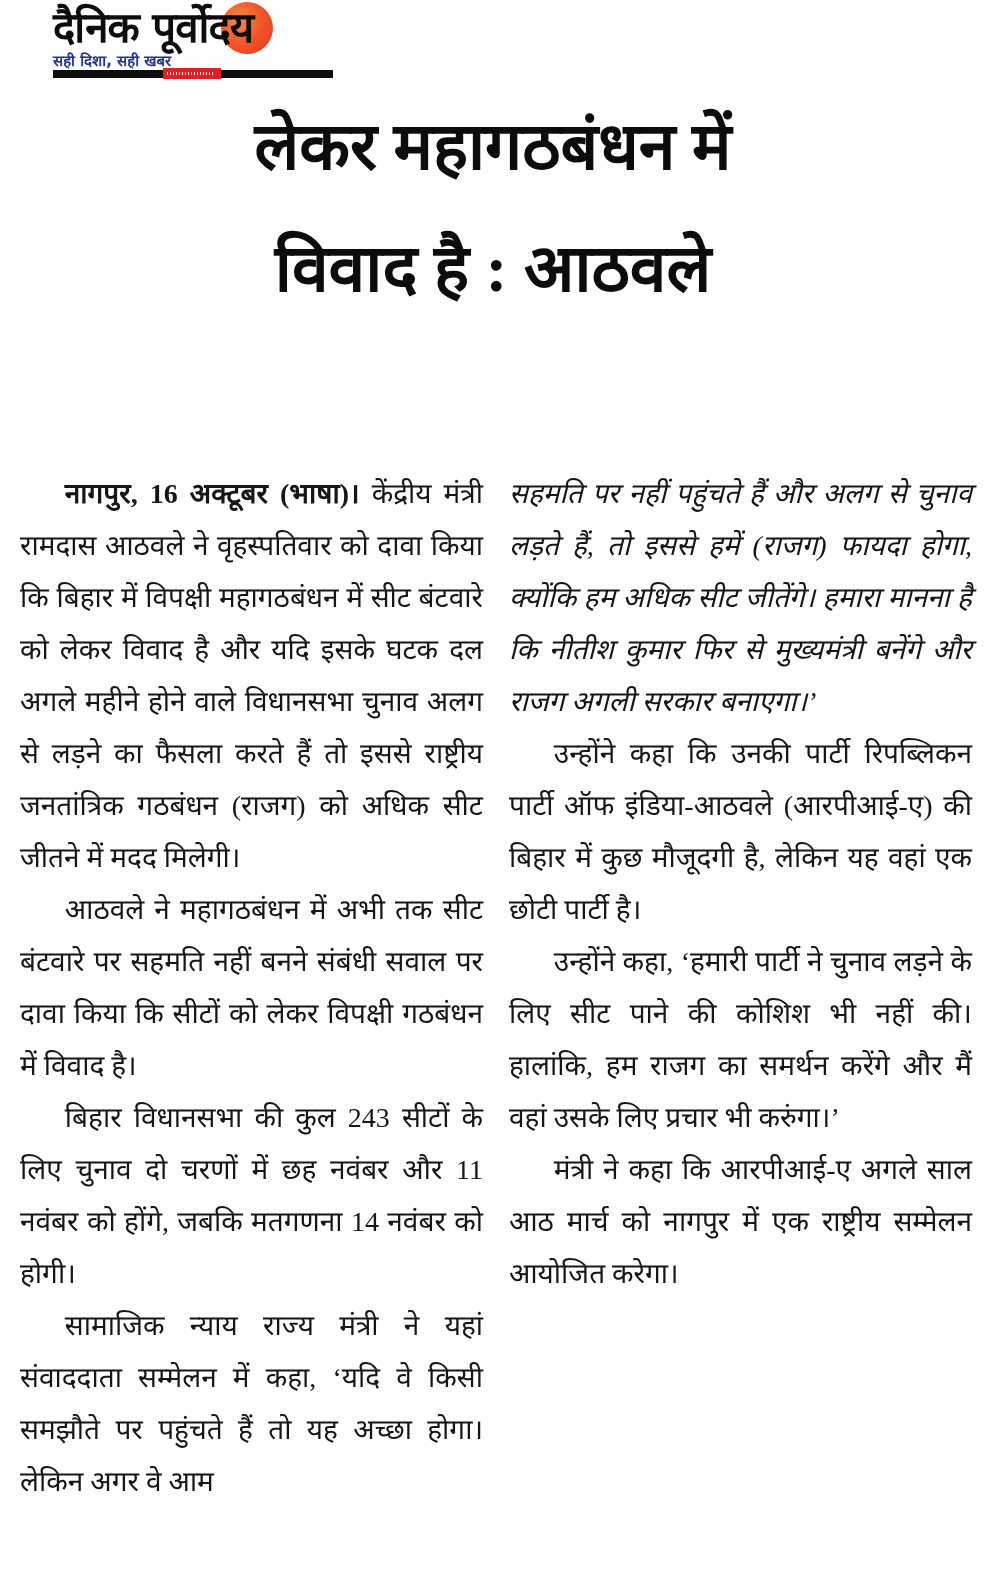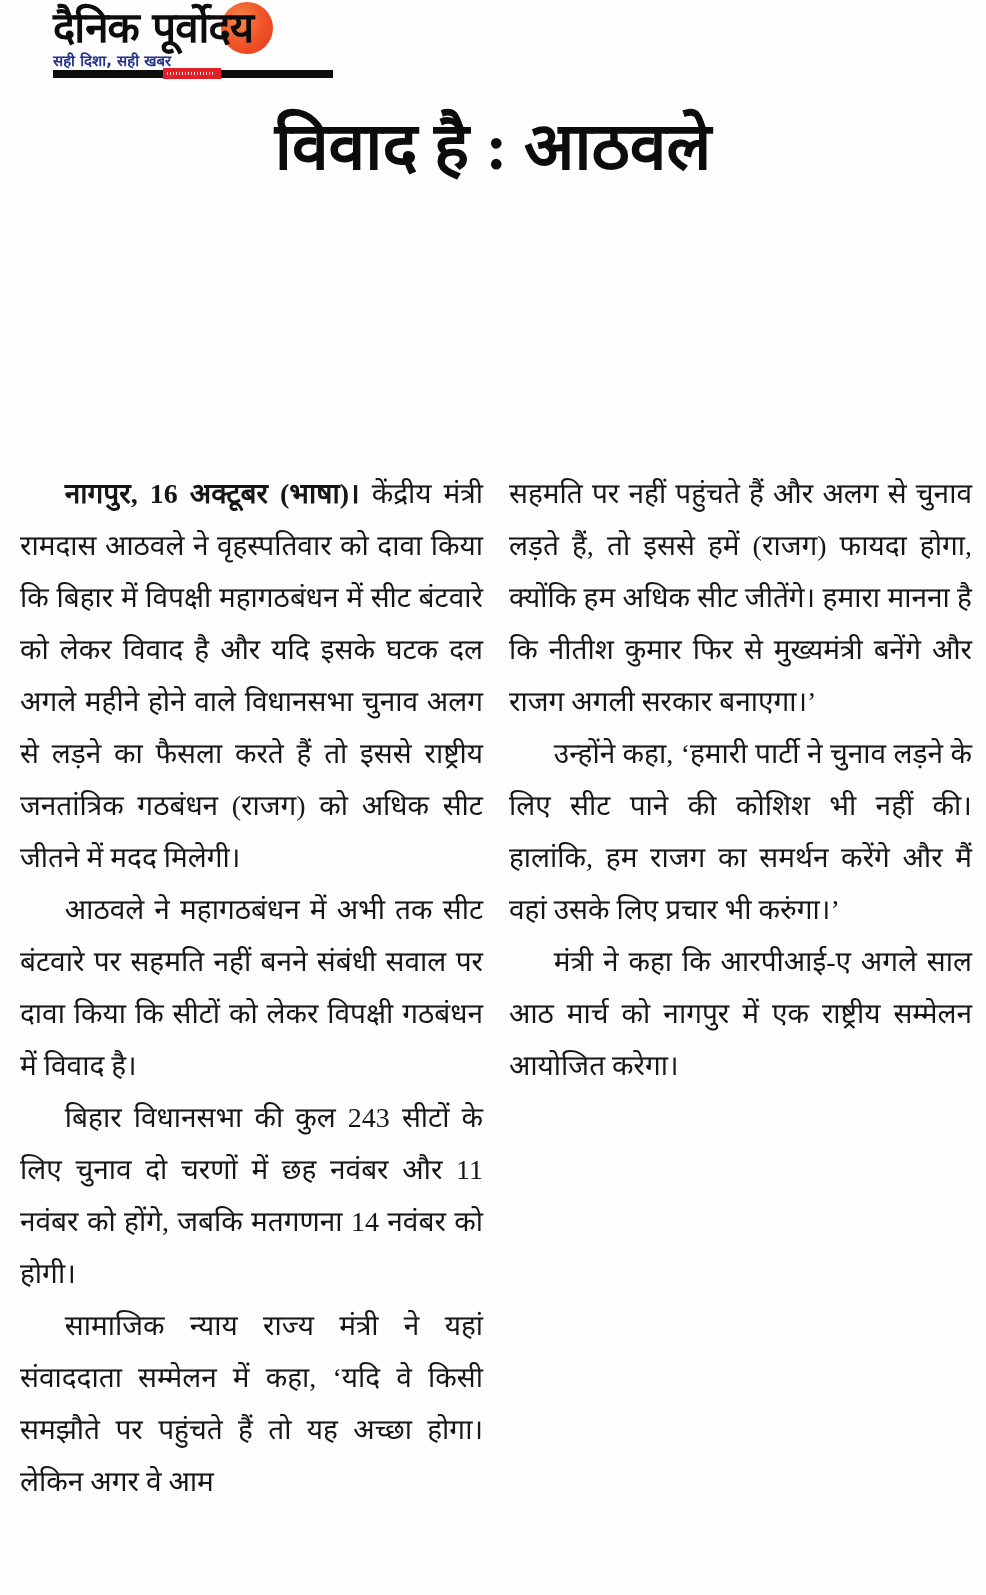--- a/index.html
+++ b/index.html
@@ -117,20 +117,21 @@
     line-height: 52px;
     text-align: justify;
     color: #161616;
   }
   .col p {
     margin: 0;
     text-indent: 1.6em;
   }
   .col p.no-indent {
     text-indent: 0;
+    font-style: italic;
   }
   .dateline {
     font-weight: 700;
   }
 </style>
 </head>
 <body>
 
 <div id="page">
 
@@ -139,34 +140,36 @@
       <div class="logo-sun"></div>
       <div class="logo-text">दैनिक पूर्वोदय</div>
     </div>
     <div class="tagline">सही दिशा, सही खबर</div>
     <div class="mast-rule">
       <div class="publisher-band"></div>
     </div>
   </div>
 
   <div id="headline">
+    <div>लेकर महागठबंधन में</div>
     <div>विवाद है : आठवले</div>
   </div>
 
   <div id="article">
 
     <div class="col">
       <p>
         <span class="dateline">नागपुर, 16 अक्टूबर (भाषा)।</span><span> केंद्रीय मंत्री रामदास आठवले ने वृहस्पतिवार को दावा किया कि बिहार में विपक्षी महागठबंधन में सीट बंटवारे को लेकर विवाद है और यदि इसके घटक दल अगले महीने होने वाले विधानसभा चुनाव अलग से लड़ने का फैसला करते हैं तो इससे राष्ट्रीय जनतांत्रिक गठबंधन (राजग) को अधिक सीट जीतने में मदद मिलेगी।</span>
       </p>
       <p>आठवले ने महागठबंधन में अभी तक सीट बंटवारे पर सहमति नहीं बनने संबंधी सवाल पर दावा किया कि सीटों को लेकर विपक्षी गठबंधन में विवाद है।</p>
       <p>बिहार विधानसभा की कुल 243 सीटों के लिए चुनाव दो चरणों में छह नवंबर और 11 नवंबर को होंगे, जबकि मतगणना 14 नवंबर को होगी।</p>
       <p>सामाजिक न्याय राज्य मंत्री ने यहां संवाददाता सम्मेलन में कहा, ‘यदि वे किसी समझौते पर पहुंचते हैं तो यह अच्छा होगा। लेकिन अगर वे आम</p>
     </div>
 
     <div class="col">
       <p class="no-indent">सहमति पर नहीं पहुंचते हैं और अलग से चुनाव लड़ते हैं, तो इससे हमें (राजग) फायदा होगा, क्योंकि हम अधिक सीट जीतेंगे। हमारा मानना है कि नीतीश कुमार फिर से मुख्यमंत्री बनेंगे और राजग अगली सरकार बनाएगा।’</p>
+      <p>उन्होंने कहा कि उनकी पार्टी रिपब्लिकन पार्टी ऑफ इंडिया-आठवले (आरपीआई-ए) की बिहार में कुछ मौजूदगी है, लेकिन यह वहां एक छोटी पार्टी है।</p>
       <p>उन्होंने कहा, ‘हमारी पार्टी ने चुनाव लड़ने के लिए सीट पाने की कोशिश भी नहीं की। हालांकि, हम राजग का समर्थन करेंगे और मैं वहां उसके लिए प्रचार भी करुंगा।’</p>
       <p>मंत्री ने कहा कि आरपीआई-ए अगले साल आठ मार्च को नागपुर में एक राष्ट्रीय सम्मेलन आयोजित करेगा।</p>
     </div>
 
   </div>
 </div>
 
 </body></html>

